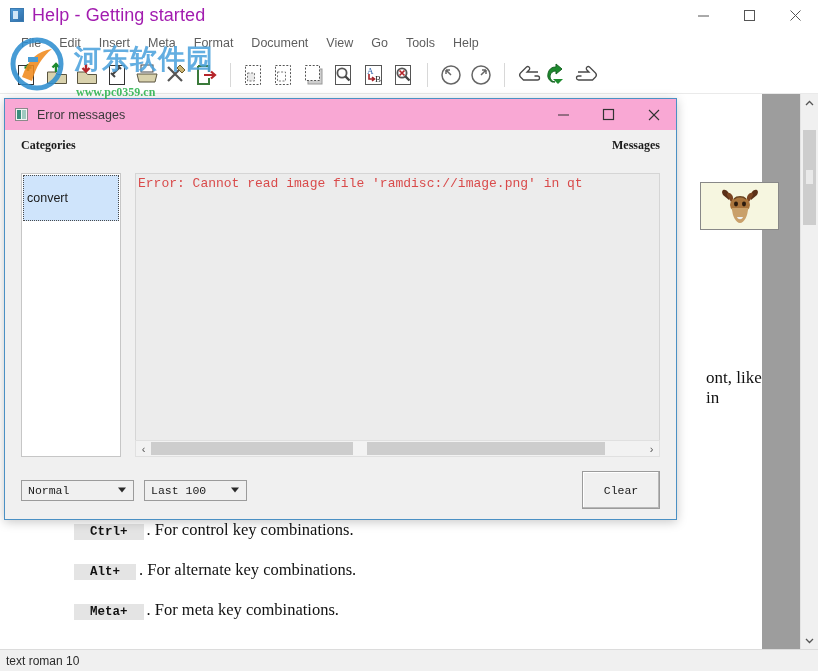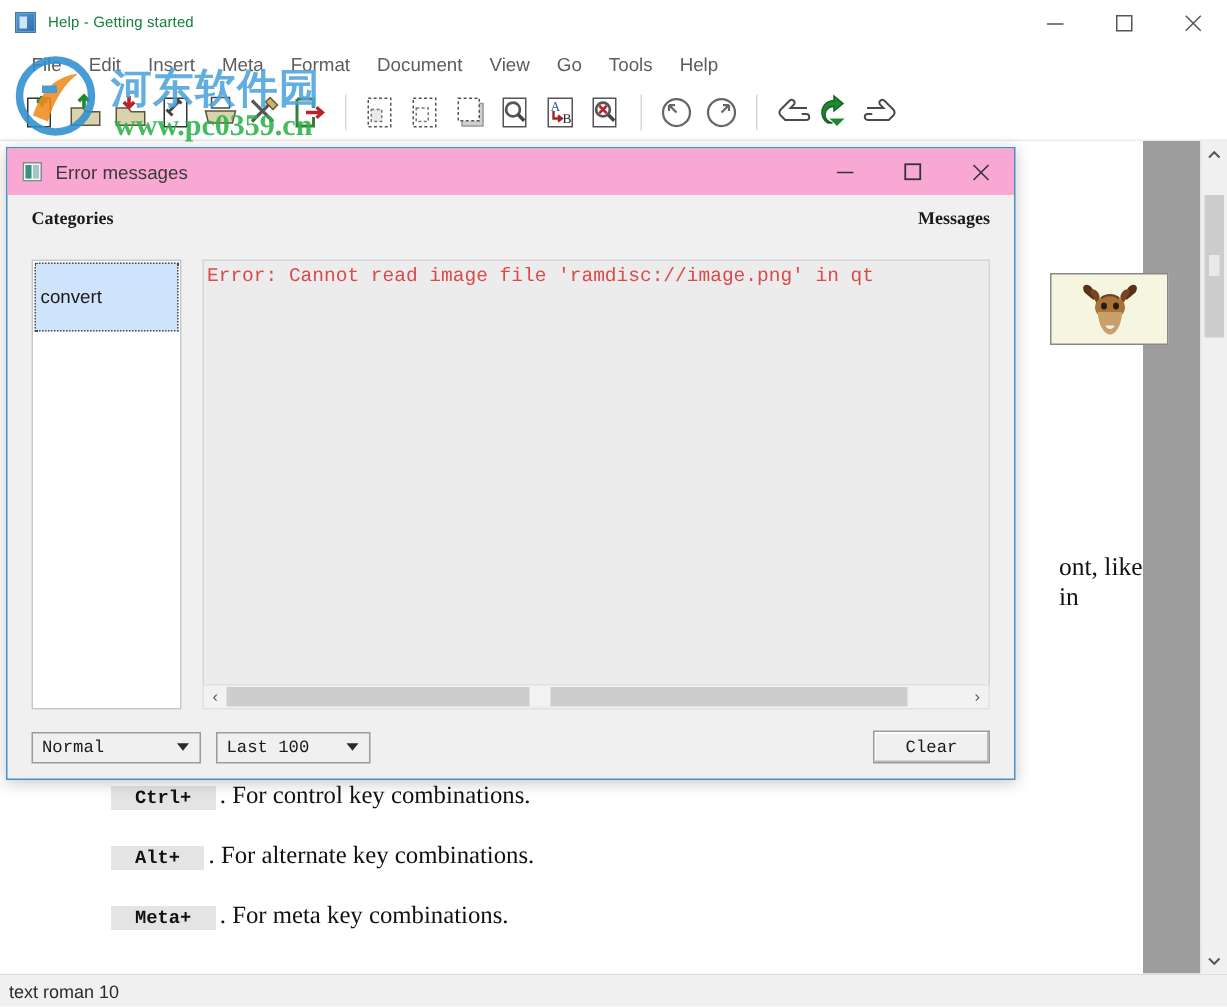--- a/index.html
+++ b/index.html
@@ -35,21 +35,21 @@
     margin-left: 10px; margin-right: 8px;
     background: linear-gradient(135deg,#4f9bd8 0%,#2f6ea8 100%);
     border: 1px solid #3a7ab0;
     position: relative;
   }
   .titlebar .tb-icon::after {
     content:""; position:absolute; left:2px; top:2px;
     width: 5px; height: 8px; background:#cfe6f7;
   }
   .titlebar .tb-title {
-    font-size: 10px; color: #15803d;
+    font-size: 18px; color: #a21caf;
     letter-spacing: 0.1px;
     white-space: nowrap;
   }
   .win-controls {
     position: absolute; right: 0; top: 0;
     height: 30px; display: flex;
   }
   .win-btn {
     width: 46px; height: 30px;
     display: flex; align-items: center; justify-content: center;
@@ -321,21 +321,21 @@
   .combo .carat {
     position:absolute; right: 7px; top: 50%;
     transform: translateY(-50%);
     width: 0; height: 0;
     border-left: 4.5px solid transparent;
     border-right: 4.5px solid transparent;
     border-top: 5px solid #2a2a2a;
   }
   .spacer { flex: 1 1 auto; }
   .clear-btn {
-    width: 78px; height: 22px;
+    width: 78px; height: 38px;
     background: #f0f0f0;
     border: 1px solid #9b9b9b;
     box-shadow: inset -1px -1px 0 #b8b8b8, inset 1px 1px 0 #ffffff;
     display:flex; align-items:center; justify-content:center;
     font-family:"Liberation Mono", monospace;
     font-size: 11.5px; color:#1a1a1a;
   }
 
   
   .watermark {
@@ -345,22 +345,22 @@
     opacity: .88;
     margin-top: 31px;
   }
   .wm-text-cn {
     position:absolute; left: 68px; top: 6px;
     font-size: 27px; font-weight: bold; color: #4ea3dd;
     font-family:"DejaVu Sans", sans-serif;
     letter-spacing: 1px;
   }
   .wm-text-url {
-    position:absolute; left: 70px; top: 38px;
-    font-size: 20px; font-weight: bold; color: #2bb24c;
+    position:absolute; left: 70px; top: 50px;
+    font-size: 12px; font-weight: bold; color: #2bb24c;
     font-family:"Liberation Serif", serif;
   }
   .wm-logo {
     position:absolute; left: 2px; top: 2px;
     width: 58px; height: 58px;
   }
 </style>
 </head>
 <body>
 

